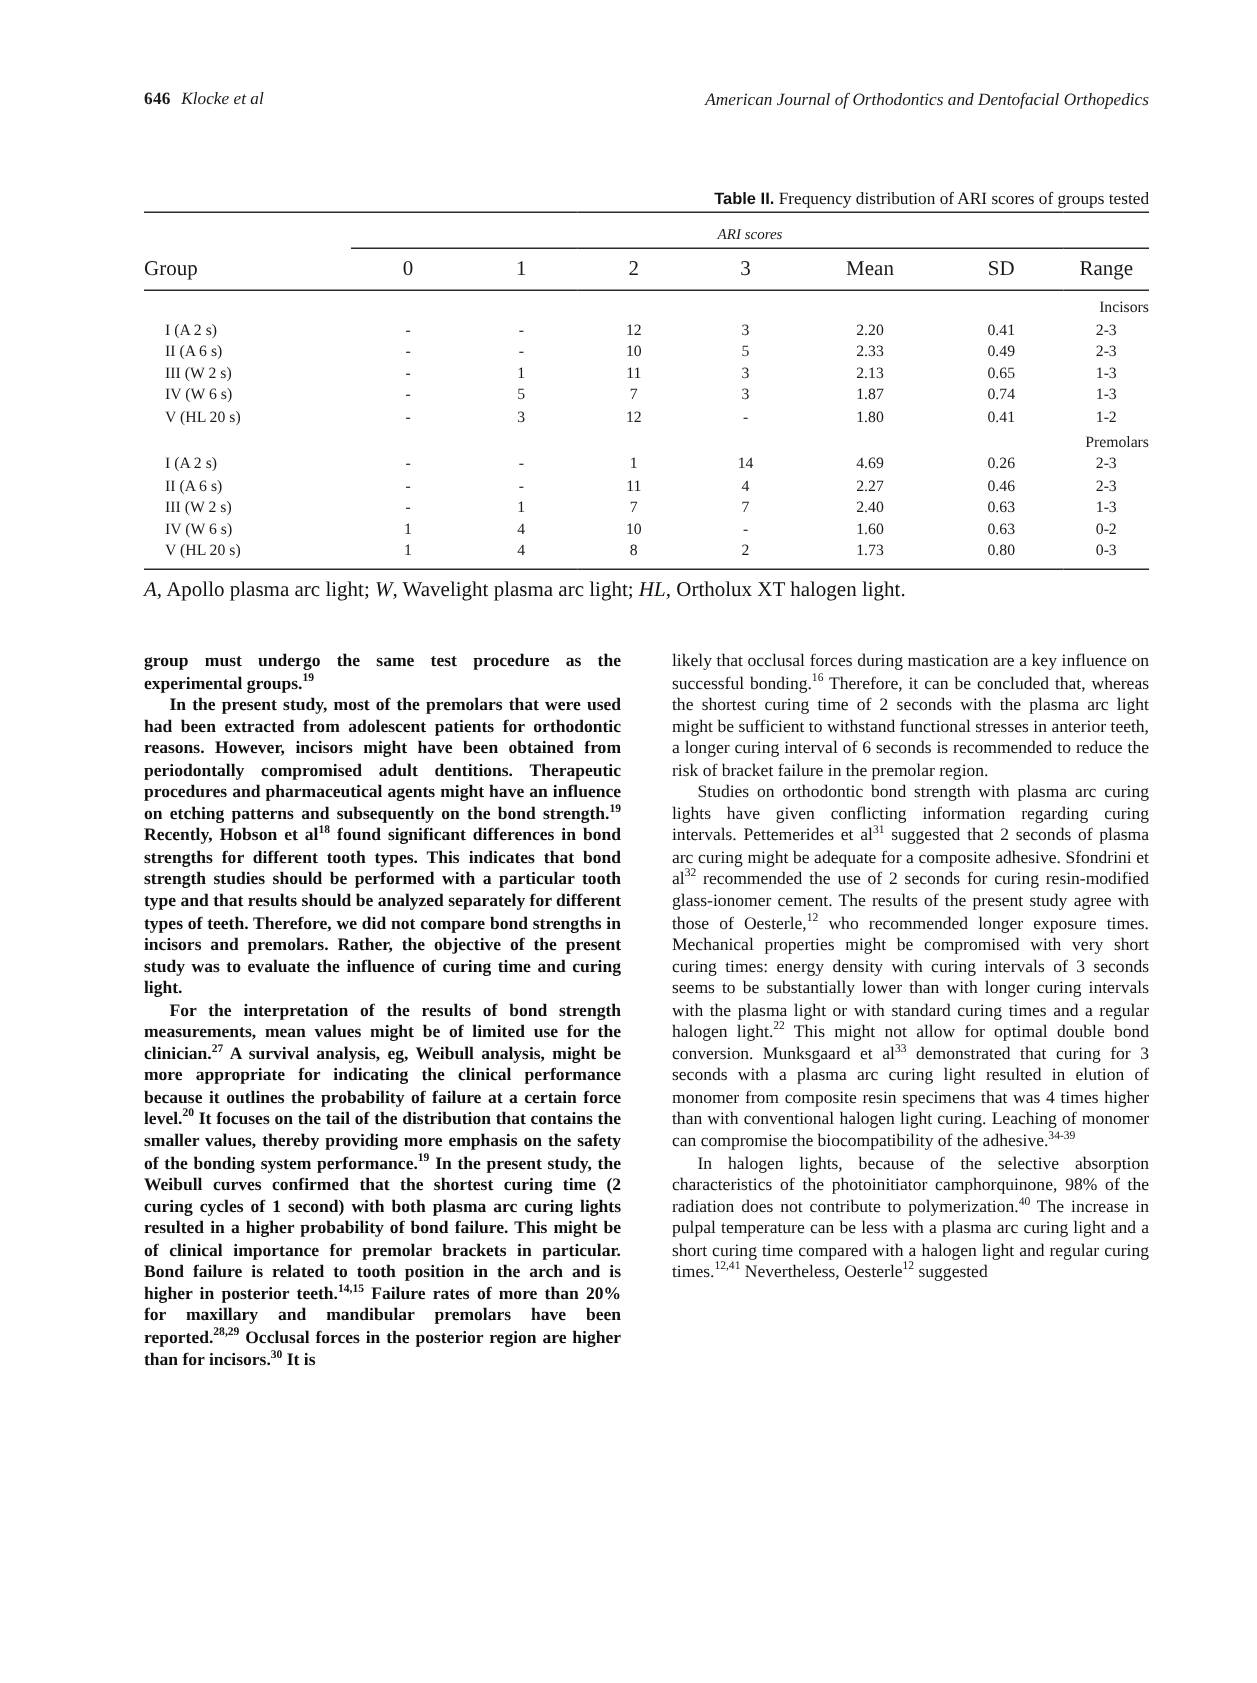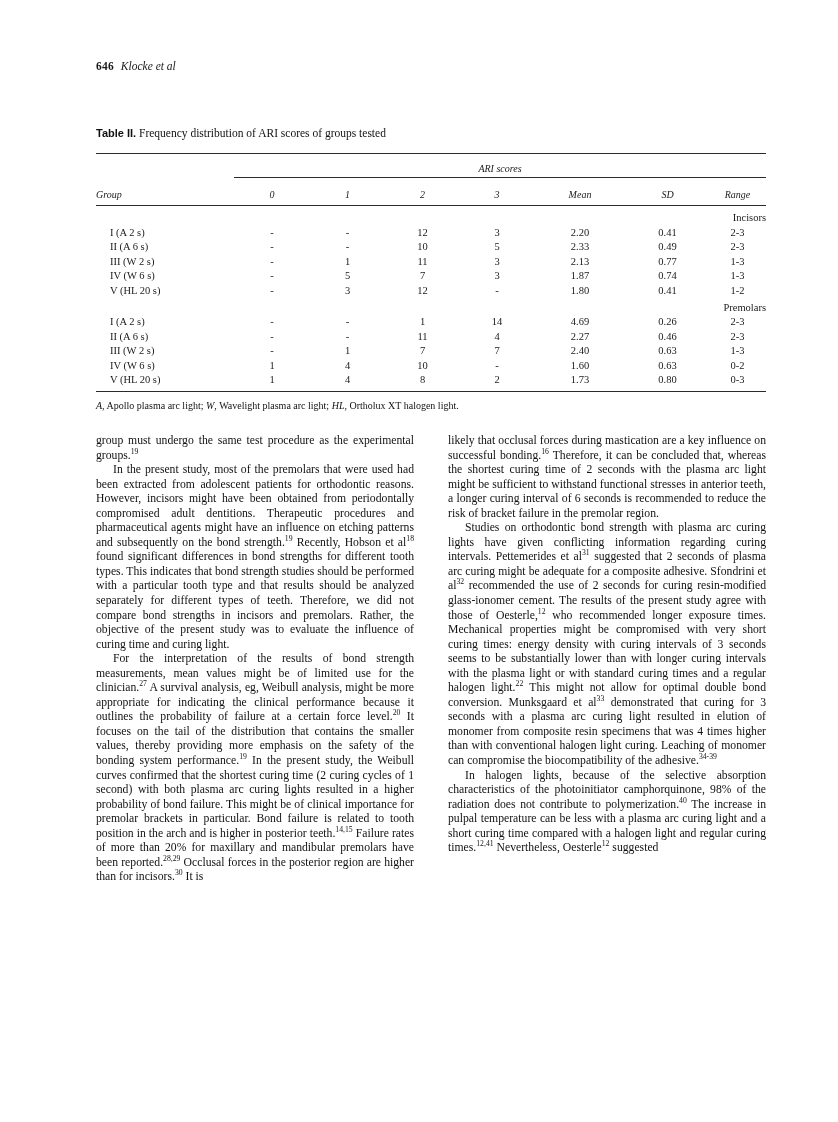--- a/index.html
+++ b/index.html
@@ -61,22 +61,23 @@
   
   .table-block {
     position: absolute;
     left: 84px;
     top: 126px;
     width: 670px;
   }
   .table-caption {
     font-size: 11.5px;
     line-height: 15px;
-    margin-bottom: 12px;
+    margin-bottom: 0;
     color: #111;
+    text-align: right;
   }
   .table-caption .tbl-label {
     font-weight: bold;
     font-family: "Liberation Sans", sans-serif;
     font-size: 11px;
   }
   .table-caption .tbl-text {
     font-family: "Liberation Serif", serif;
   }
 
@@ -118,22 +119,21 @@
     font-style: italic;
     font-size: 10px;
     text-align: center;
     padding-bottom: 3px !important;
   }
   .span-rule {
     border-bottom: 1.0px solid #2b2b2b;
   }
 
   .headrow td {
-    font-style: italic;
-    font-size: 10px;
+    font-size: 14px;
     height: 22px;
     padding-bottom: 5px !important;
   }
   .headrow .c-group { text-align: left; }
   .headrow .num { text-align: center; }
 
   .sectionrow td {
     padding-top: 7px !important;
     height: 15px;
     text-align: right;
@@ -145,21 +145,21 @@
   }
   .datarow .c-group {
     text-align: left;
     padding-left: 14px !important;
   }
   .datarow .num { text-align: center; }
 
   .lastrow td { padding-bottom: 6px !important; }
 
   .tbl-foot {
-    font-size: 10px;
+    font-size: 14px;
     line-height: 14px;
     padding-top: 7px;
     color: #111;
     font-family: Liberation Serif, serif;
   }
   .tbl-foot i { font-style: italic; }
 
   
   .body-cols {
     position: absolute;
@@ -172,21 +172,21 @@
     position: absolute;
     top: 0;
     width: 318px;
     font-size: 11.7px;
     line-height: 14.55px;
     text-align: justify;
     text-justify: inter-word;
     hyphens: none;
     color: #111;
   }
-  .col.left { left: 0; }
+  .col.left { left: 0; font-weight: bold; }
   .col.right { left: 352px; }
   .col p {
     margin: 0;
     text-indent: 17px;
   }
   .col p.noindent { text-indent: 0; }
   sup {
     font-size: 0.66em;
     line-height: 0;
     vertical-align: super;
@@ -195,20 +195,21 @@
 </head>
 <body>
 
 <div class="page">
 
   <div class="runhead">
     <div class="runhead-left">
       <span class="folio">646</span><span class="authors">Klocke et al</span>
     </div>
     <div class="runhead-right">
+      <div>American Journal of Orthodontics and Dentofacial Orthopedics</div>
     </div>
   </div>
 
   <div class="table-block">
 
     <div class="table-caption">
       <span class="tbl-label">Table II.</span>
       <span class="tbl-text">Frequency distribution of ARI scores of groups tested</span>
     </div>
 
@@ -271,21 +272,21 @@
           <td class="num">0.49</td>
           <td class="num">2-3</td>
         </tr>
         <tr class="datarow">
           <td class="c-group">III (W 2 s)</td>
           <td class="num">-</td>
           <td class="num">1</td>
           <td class="num">11</td>
           <td class="num">3</td>
           <td class="num">2.13</td>
-          <td class="num">0.77</td>
+          <td class="num">0.65</td>
           <td class="num">1-3</td>
         </tr>
         <tr class="datarow">
           <td class="c-group">IV (W 6 s)</td>
           <td class="num">-</td>
           <td class="num">5</td>
           <td class="num">7</td>
           <td class="num">3</td>
           <td class="num">1.87</td>
           <td class="num">0.74</td>

